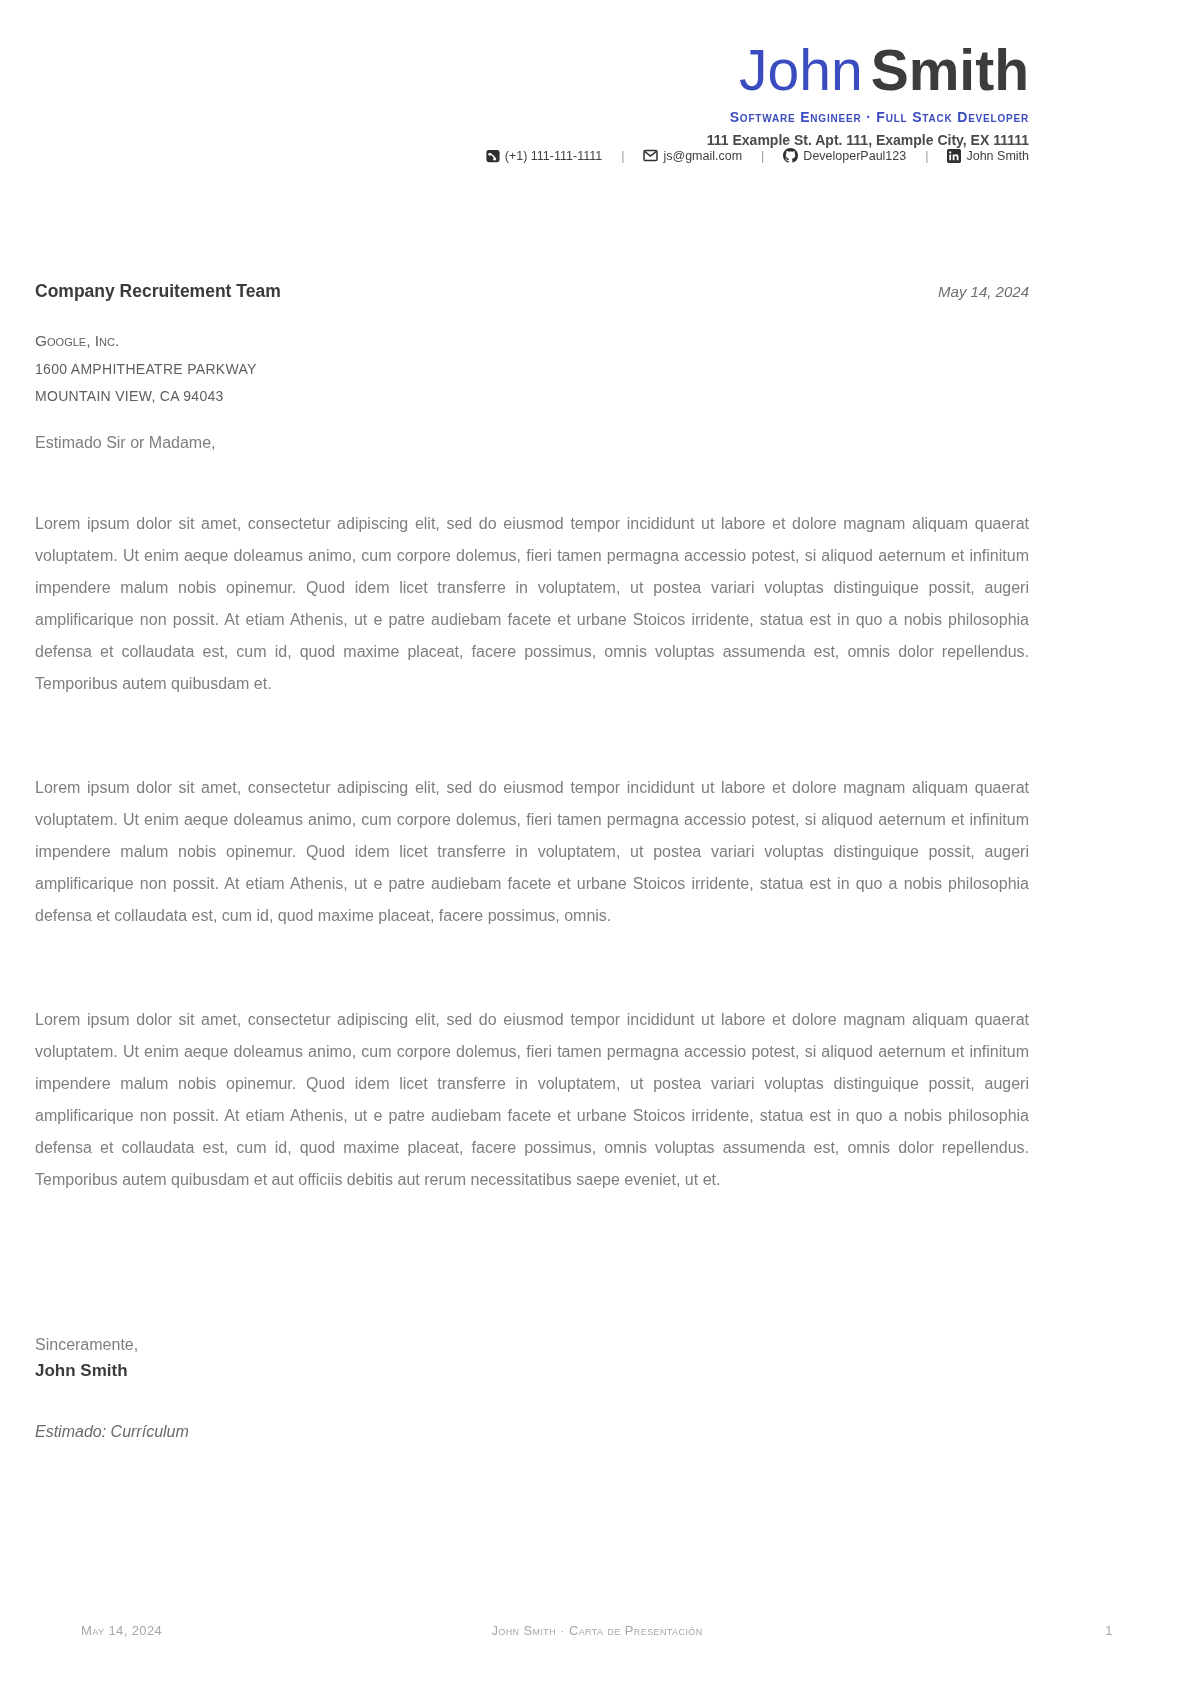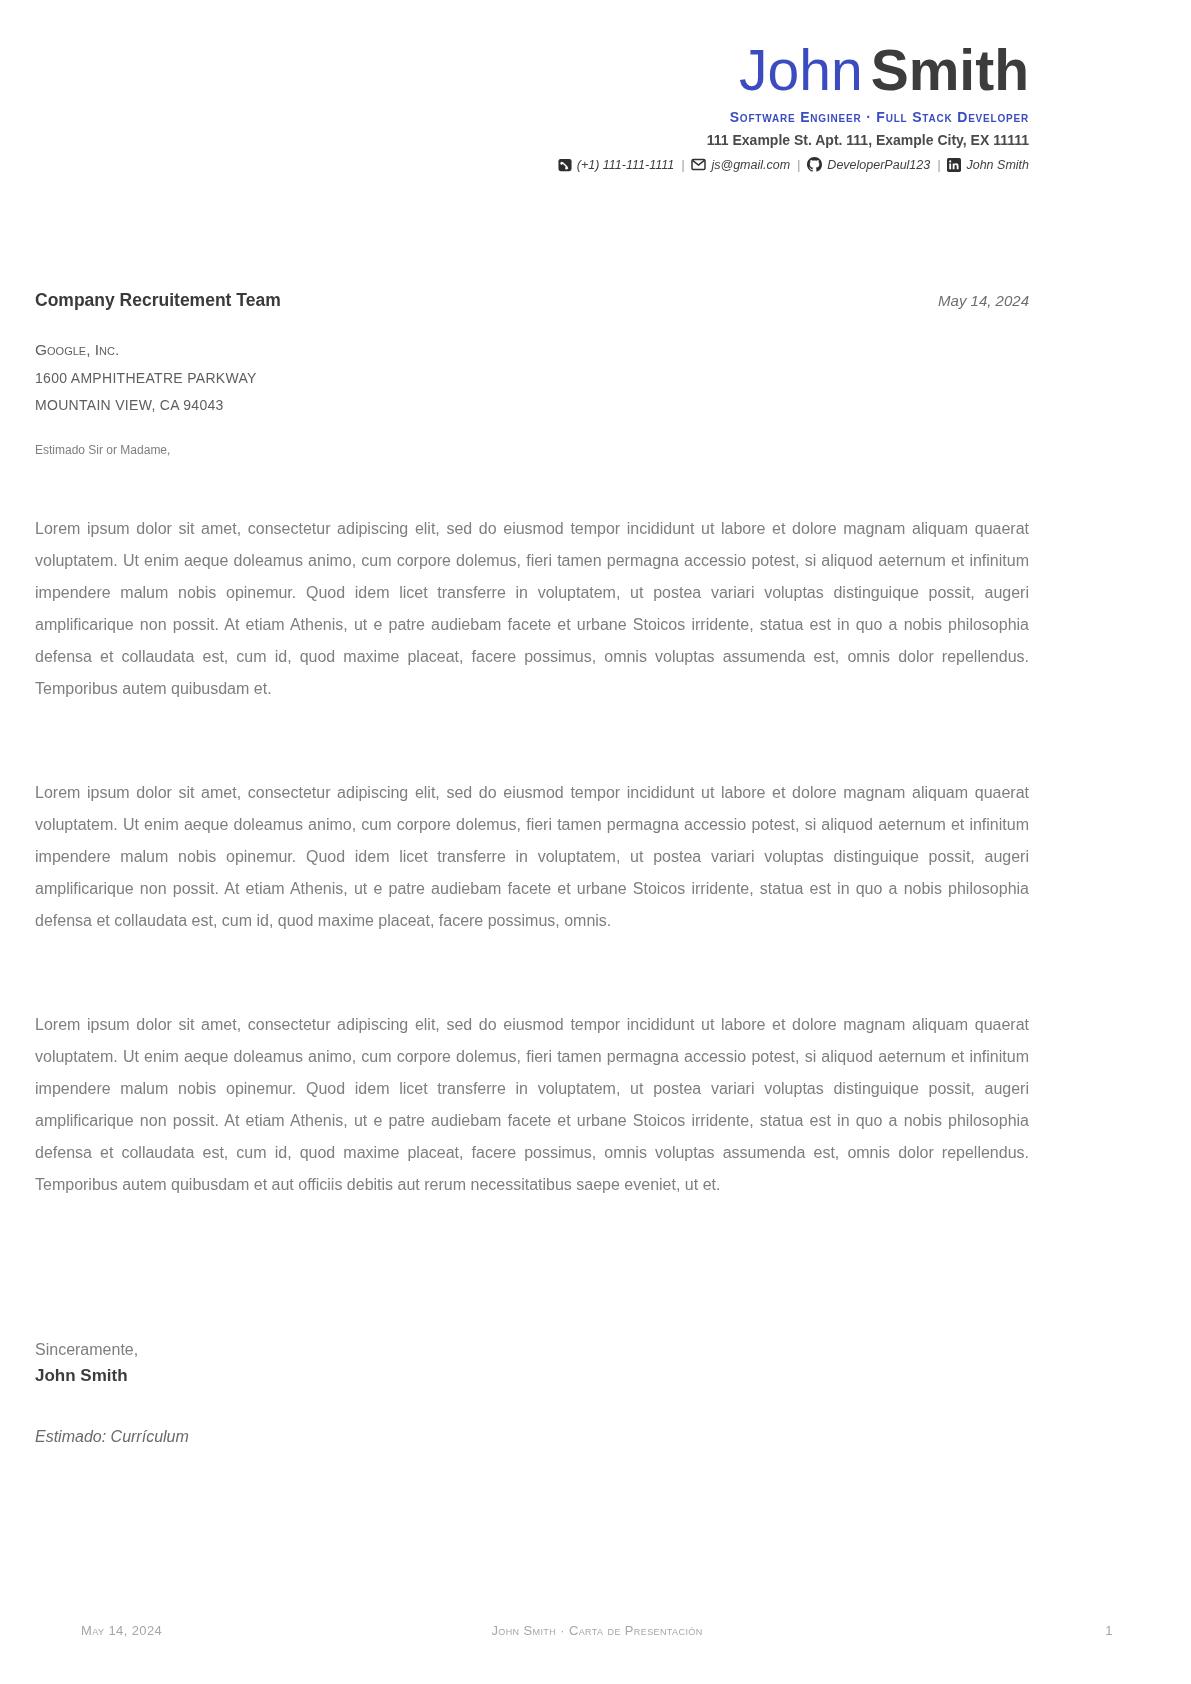--- a/index.html
+++ b/index.html
@@ -21,22 +21,22 @@
   .name .first { color:var(--accent); font-weight:200; }
   .name .last  { font-weight:700; margin-left:8px; }
   .position {
     margin-top:9px;
     font-size:14px; font-weight:600;
     font-variant:small-caps; letter-spacing:0.8px;
     color:var(--accent);
   }
   .hdr-address { margin-top:7px; font-size:14px; font-weight:700; color:#4a4a4a; }
   .hdr-contacts {
-    margin-top:9px; font-size:12.5px; color:#3f3f3f;
-    display:flex; justify-content:flex-end; align-items:center; gap:7px;font-style:italic;
+    font-size:12.5px; color:#3f3f3f;
+    display:flex; justify-content:flex-end; align-items:center; gap:19px;
   }
   .contact-item { display:inline-flex; align-items:center; gap:5px; }
   .contact-item svg { display:block; }
   .sep { color:#9a9a9a; }
 
   
   .recipient-row {
     margin-top:118px;
     display:flex; justify-content:space-between; align-items:baseline;
   }
@@ -46,21 +46,21 @@
   .addr { margin-top:11px; font-size:14px; color:#5e5e5e; letter-spacing:0.3px; }
 
   
   .letter-title {
     display:inline-block;
     margin:46px 0 0 0;
     font-size:18px; font-weight:700; color:#3a3a3a;
     border-bottom:2px solid #8f8f8f;
     padding:0 10px 5px 0;
   }
-  .salutation { margin-top:30px; font-size:12px; color:#7e7e7e; }
+  .salutation { margin-top:30px; font-size:16px; color:#7e7e7e; }
   .body p {
     margin:72px 0 0 0;
     font-size:16px; line-height:32px;
     text-align:justify; color:#7e7e7e;
   }
   .body p:first-of-type { margin-top:56px; }
   .closing { margin-top:140px; }
   .valediction { font-size:16px; color:#7e7e7e; }
   .signature   { margin-top:7px; font-size:17px; font-weight:700; color:#3c3c3c; }
   .enclosure   { margin-top:42px; font-size:16px; font-style:italic; color:#6a6a6a; }

